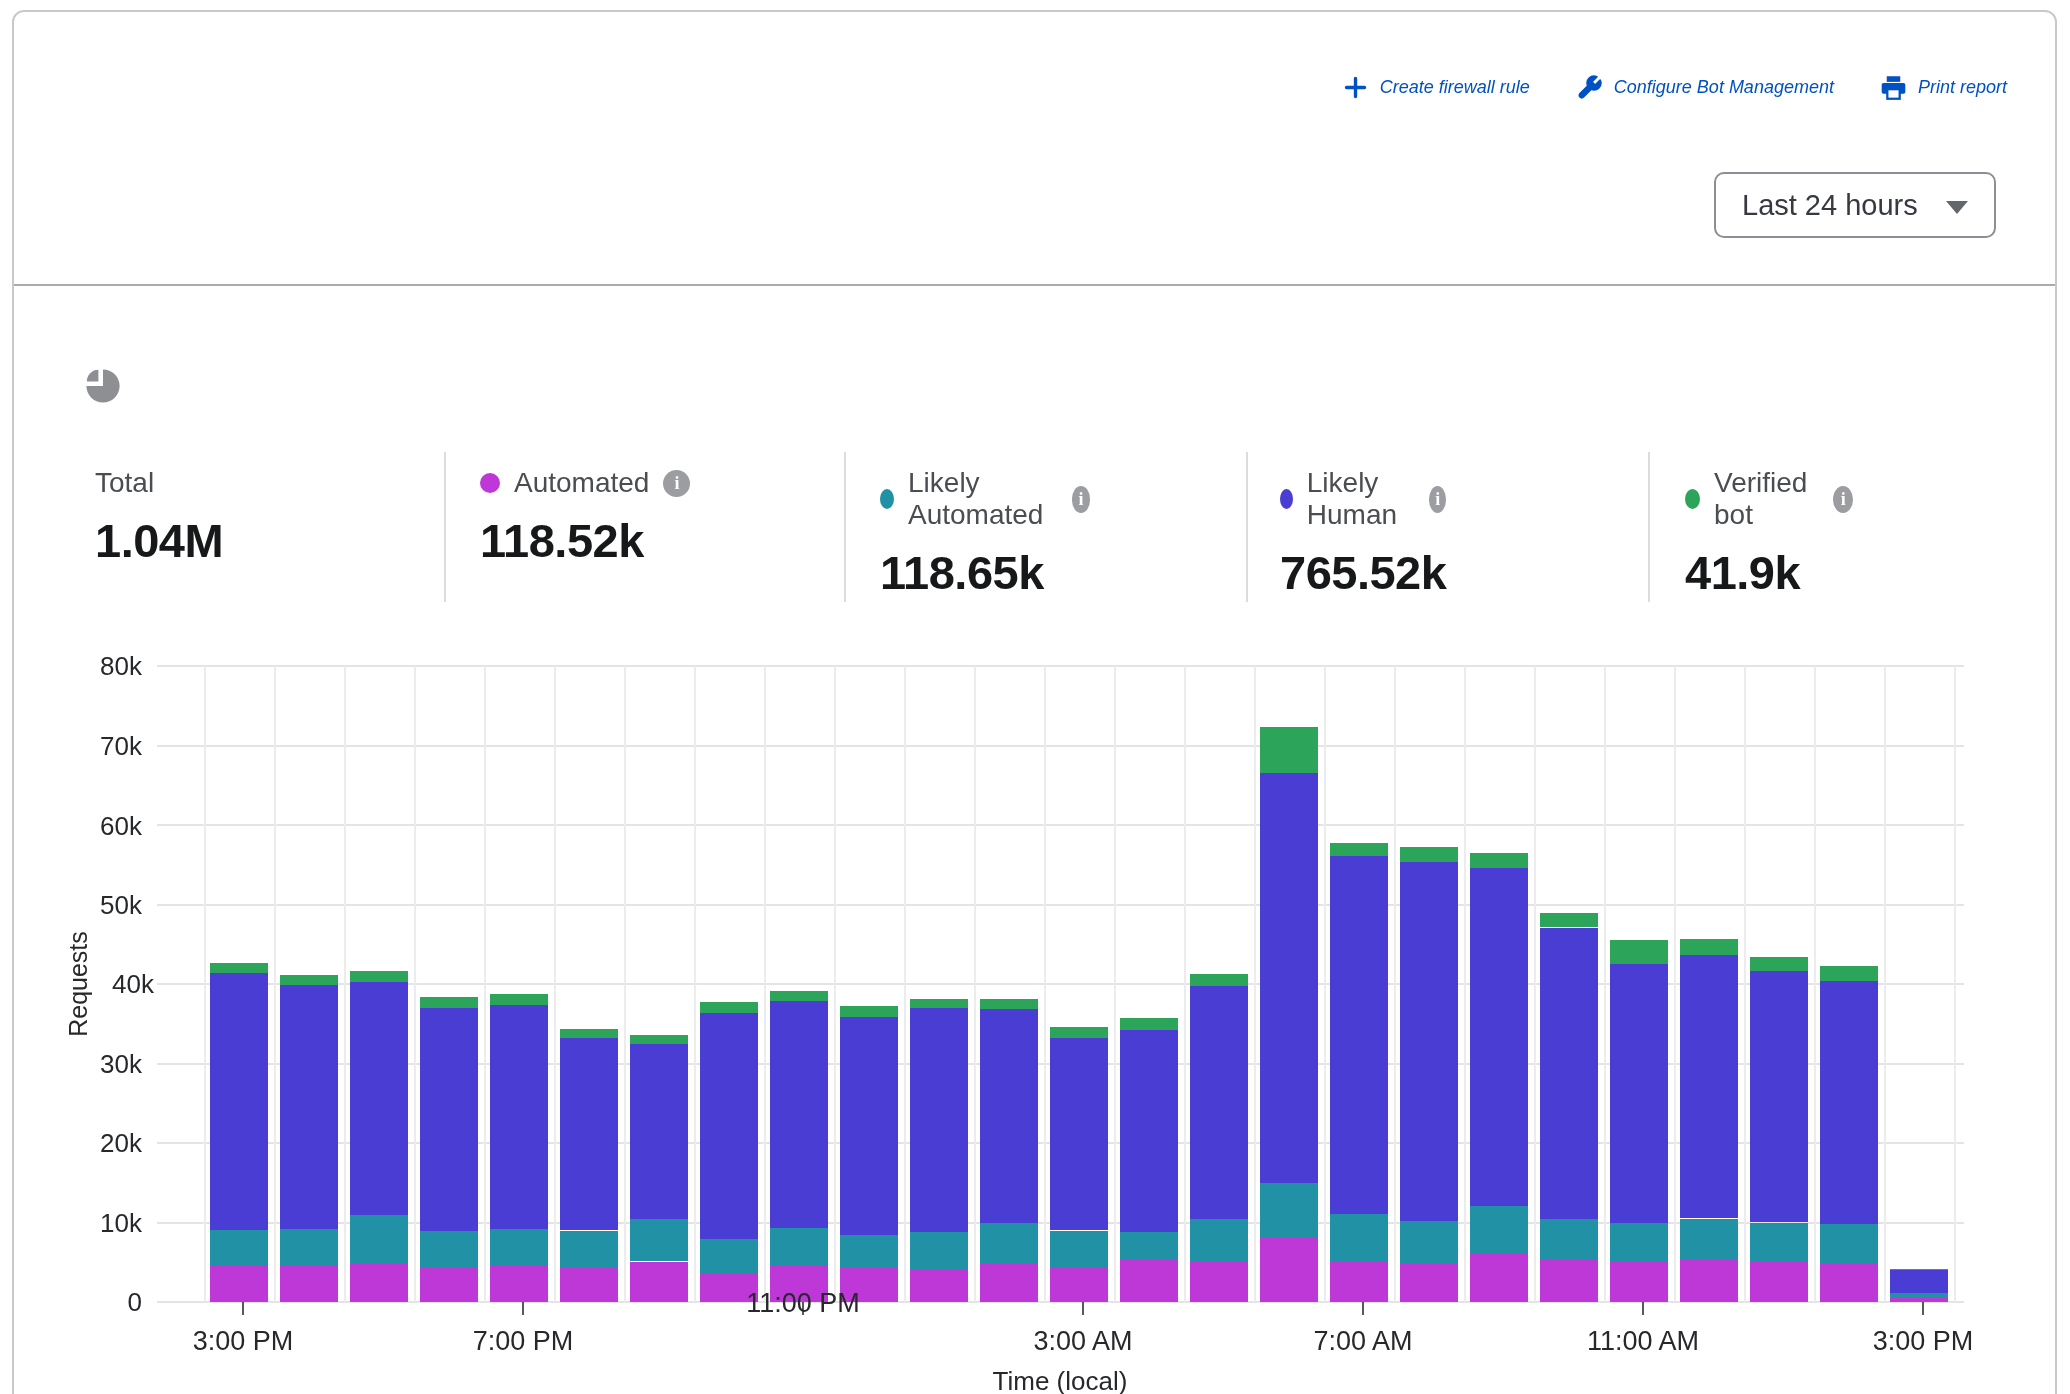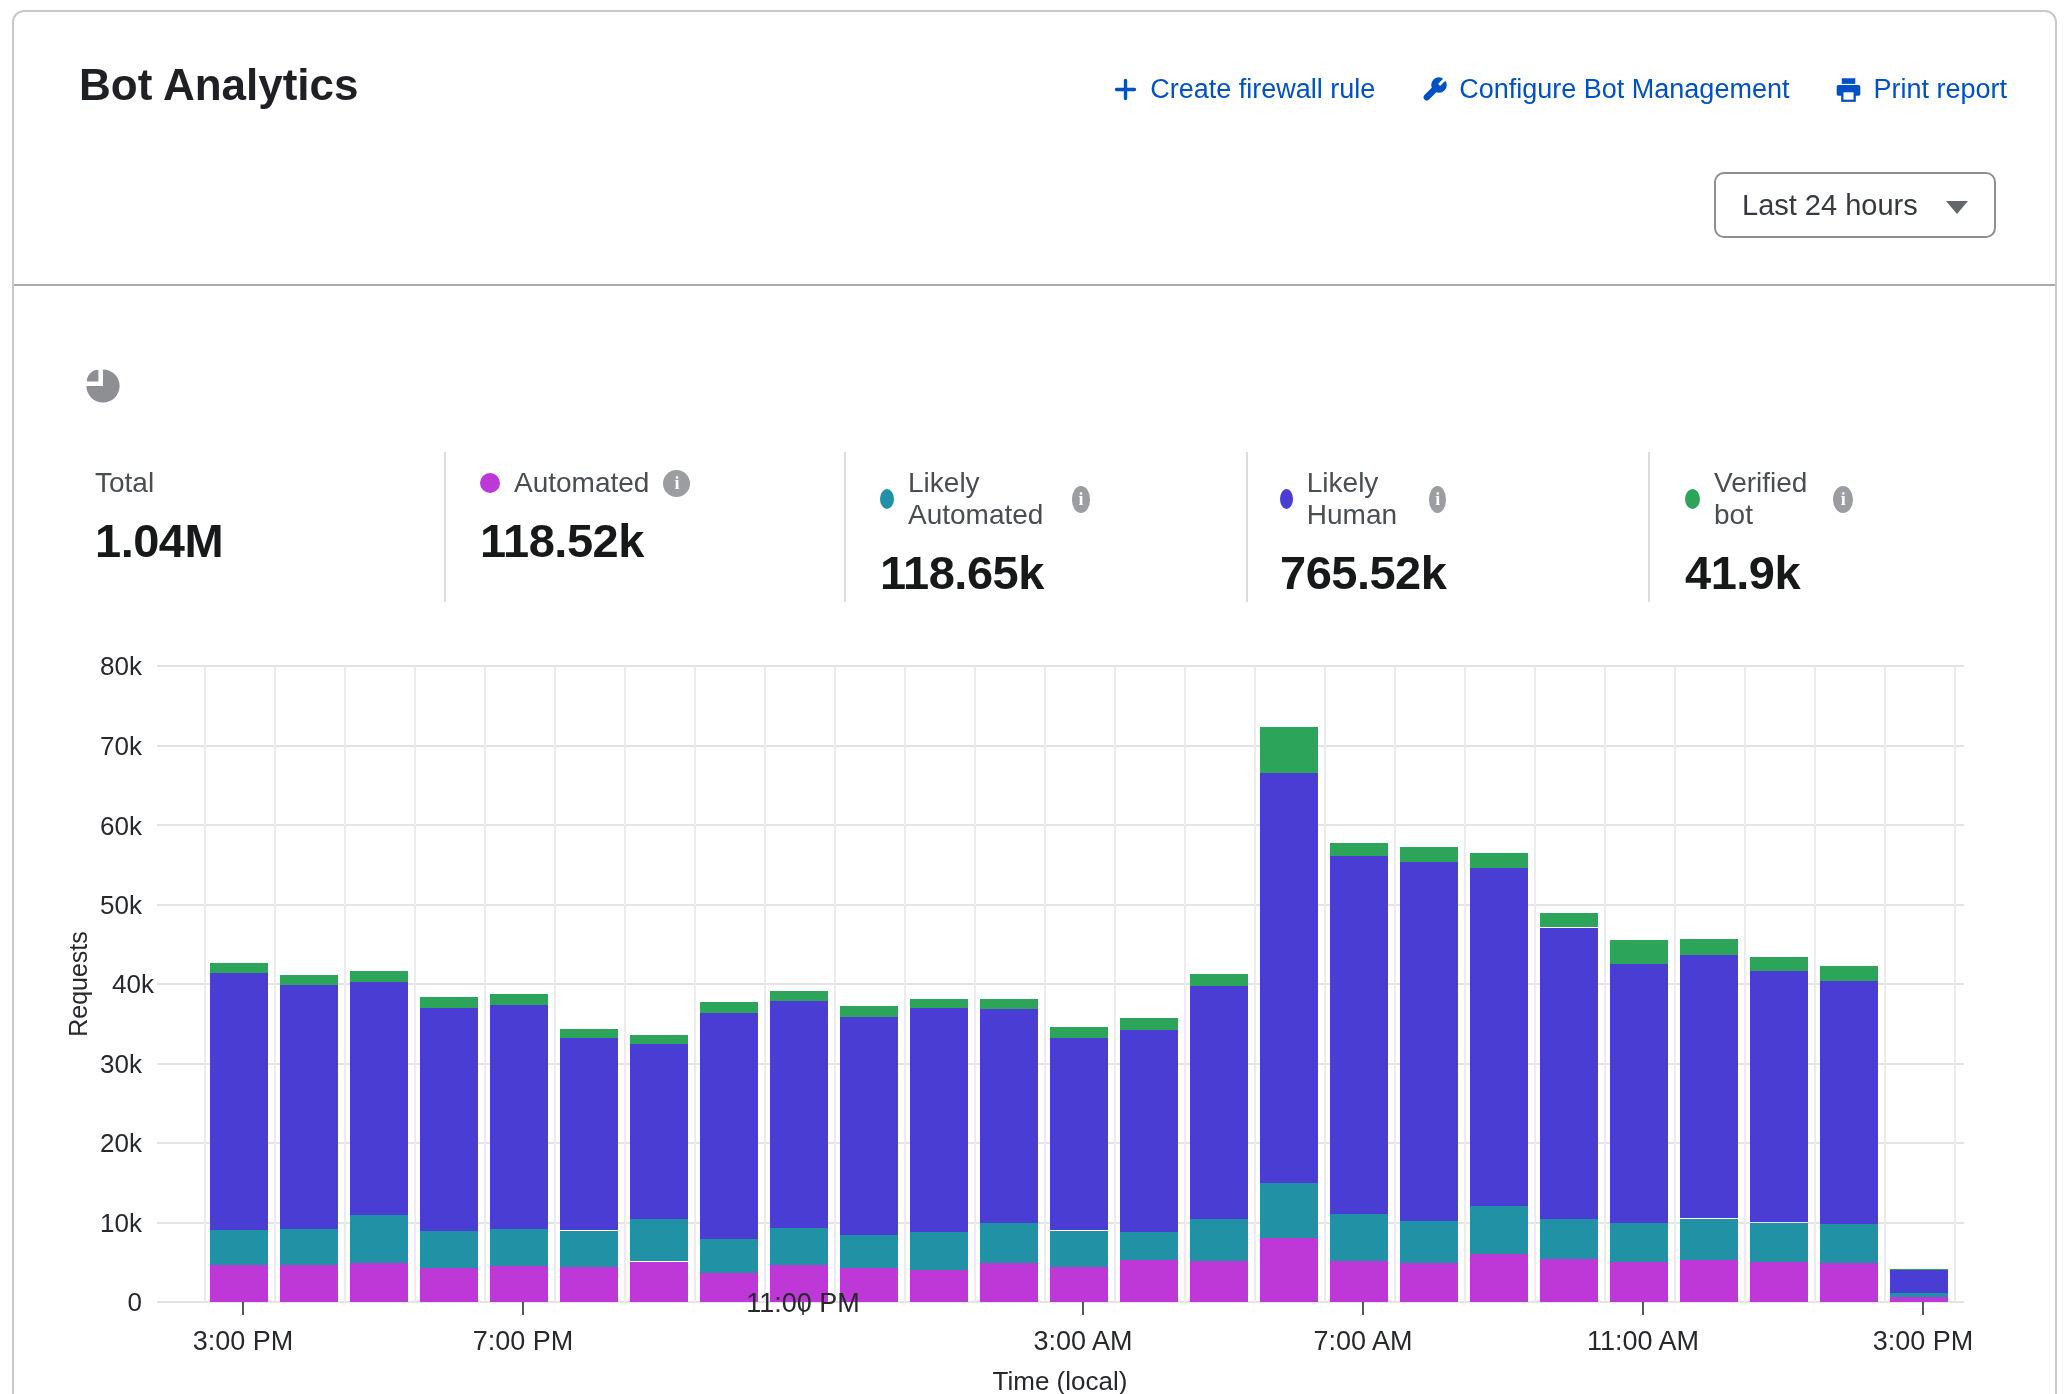--- a/index.html
+++ b/index.html
@@ -2,22 +2,22 @@
 <html><head>
 <meta charset="utf-8">
 <style>
   * { margin:0; padding:0; box-sizing:border-box; }
   html,body { width:2070px; height:1394px; background:#ffffff; overflow:hidden;
               font-family:"Liberation Sans", sans-serif; }
   .card { position:absolute; left:12px; top:10px; width:2045px; height:1420px;
           background:#fff; border:2px solid #c9c9c9; border-radius:12px; }
   .page-title { position:absolute; left:65px; top:48px; font-size:44px; font-weight:700; color:#1f2023; }
   .actions { position:absolute; top:62px; right:48px; display:flex; gap:46px; align-items:center; }
-  .action-link { display:flex; align-items:center; gap:11px; color:#0051c3; font-size:27px;
-                 cursor:pointer; text-decoration:none; white-space:nowrap; }
+  .action-link { display:flex; align-items:center; gap:11px; color:#0051c3; font-size:18px;
+                 cursor:pointer; text-decoration:none; white-space:nowrap;font-style:italic; }
   .btn-add-filter { position:absolute; left:65px; top:170px; height:64px; padding:0 30px;
                     display:flex; align-items:center; gap:14px; background:#fff;
                     border:3px solid #0b51c5; border-radius:10px; color:#0b51c5;
                     font-size:29px; font-weight:500; cursor:pointer; }
   .dropdown { position:absolute; left:1700px; top:160px; width:282px; height:66px;
               border:2px solid #8d8f94; border-radius:10px; background:#fff;
               display:flex; align-items:center; padding:0 26px; font-size:29px; color:#36393f;
               cursor:pointer; }
   .dropdown .caret { position:absolute; right:26px; top:27px; width:0; height:0;
                      border-left:11px solid transparent; border-right:11px solid transparent;
@@ -46,21 +46,20 @@
   .axis-title-y { position:absolute; left:64px; top:332px; transform:translate(-50%,-50%) rotate(-90deg);
                   font-size:25px; color:#26282c; white-space:nowrap; }
   .axis-title-x { position:absolute; left:936px; top:714px; width:220px; text-align:center;
                   font-size:26px; color:#26282c; }
 </style>
 </head>
 <body>
 
 <div class="card">
 
-  <div class="page-title">Bot Analytics</div>
 
   <div class="actions">
       <a class="action-link">
         <span style="display: inline-flex;">
           <svg width="27" height="27" viewBox="0 0 24 24">
             <path d="M12 4v16M4 12h16" stroke="#0051c3" stroke-width="3" stroke-linecap="round" fill="none"></path>
           </svg>
         </span>
         <span>Create firewall rule</span>
       </a>

